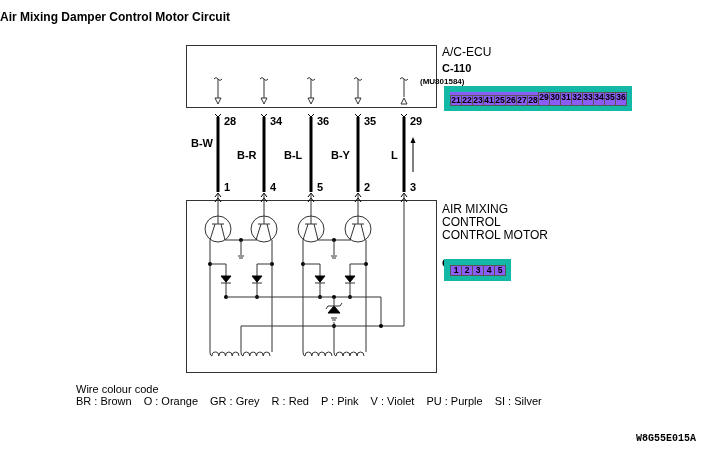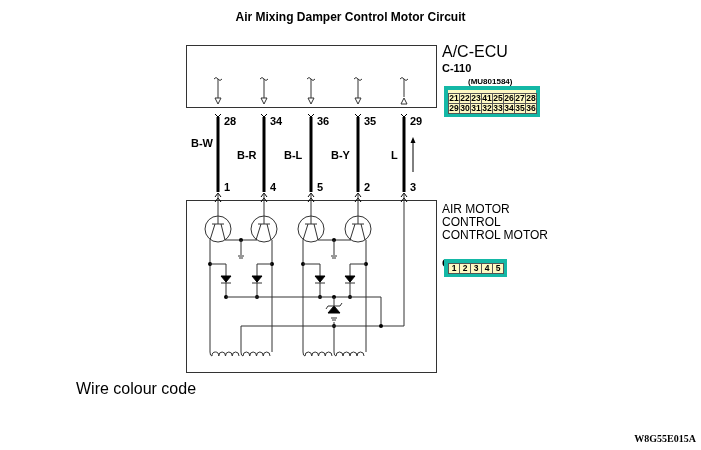--- a/index.html
+++ b/index.html
@@ -1,27 +1,27 @@
 <!DOCTYPE html>
 <html><head>
 <meta charset="utf-8">
 <style>
   html, body { margin:0; padding:0; background:#ffffff; }
   body { width:701px; height:450px; position:relative; overflow:hidden; font-family:"Liberation Sans", sans-serif; color:#000; }
-  .title { position:absolute; left:0; width:701px; top:10px; text-align:center; font-weight:bold; font-size:12px; }
+  .title { position:absolute; left:0; width:701px; top:10px; font-weight:bold; font-size:12px; }
   .lbl { position:absolute; font-size:11px; line-height:12px; white-space:nowrap; }
   .bold { font-weight:bold; }
   .small { font-size:8px; }
-  .conn { position:absolute; border:4px solid #14b8a6; display:flex; flex-direction:column; background:#fef9c3; }
+  .conn { position:absolute; border:6px solid #14b8a6; display:flex; flex-direction:row; background:#8b5cf6; }
   .conn-row { display:flex; }
   .conn-cell { font-size:8.5px; line-height:9px; width:10px; text-align:center; border:1px solid #555; margin:0 -1px -1px 0; font-weight:bold; }
-  .legend { position:absolute; left:76px; top:383px; font-size:16px; line-height:12px; }
+  .legend { position:absolute; left:76px; top:383px; font-size:11px; line-height:12px; }
   .legend-row { white-space:nowrap; }
   .legend-row span { margin-right:12px; }
-  .code { position:absolute; right:5px; top:433px; font-size:10px; font-weight:bold; font-family:Liberation Serif, serif; }
+  .code { position:absolute; right:5px; top:433px; font-size:10px; font-weight:bold; font-family:Liberation Mono, monospace; }
   svg { position:absolute; left:0; top:0; }
 </style>
 </head>
 <body>
 
 <div class="title">Air Mixing Damper Control Motor Circuit</div>
 
 <svg width="701" height="450">
   <g stroke="#333" fill="none" stroke-width="1">
 
@@ -174,23 +174,23 @@
     <div class="lbl bold" style="left: 317px; top: 181px;">5</div>
     <div class="lbl bold" style="left: 284px; top: 149px; text-align: center;">B-L</div>
     <div class="lbl bold" style="left: 364px; top: 115px;">35</div>
     <div class="lbl bold" style="left: 364px; top: 181px;">2</div>
     <div class="lbl bold" style="left: 331px; top: 149px;">B-Y</div>
     <div class="lbl bold" style="left: 410px; top: 115px;">29</div>
     <div class="lbl bold" style="left: 410px; top: 181px;">3</div>
     <div class="lbl bold" style="left: 391px; top: 149px;">L</div>
   </div>
 
-<div class="lbl" style="left:442px;top:46px;font-size:16px;text-align:center;">A/C-ECU</div>
+<div class="lbl" style="left:442px;top:46px;font-size:12px;text-align:center;">A/C-ECU</div>
 <div class="lbl bold" style="left:442px;top:62px;font-size:11px;">C-110</div>
-<div class="lbl small bold" style="left:468px;top:76px;">(MU801584)</div>
+<div class="lbl small bold" style="left:420px;top:76px;">(MU801584)</div>
 <div class="conn" style="left:444px;top:86px;">
   <div class="conn-row" id="ecu-row1" style="margin-top:3px;">
       <div class="conn-cell">21</div>
       <div class="conn-cell">22</div>
       <div class="conn-cell">23</div>
       <div class="conn-cell">41</div>
       <div class="conn-cell">25</div>
       <div class="conn-cell">26</div>
       <div class="conn-cell">27</div>
       <div class="conn-cell">28</div>
@@ -200,31 +200,32 @@
       <div class="conn-cell">30</div>
       <div class="conn-cell">31</div>
       <div class="conn-cell">32</div>
       <div class="conn-cell">33</div>
       <div class="conn-cell">34</div>
       <div class="conn-cell">35</div>
       <div class="conn-cell">36</div>
     </div>
 </div>
 
-<div class="lbl" style="left:442px;top:203px;font-size:12px;">AIR MOTOR</div>
+<div class="lbl" style="left:442px;top:203px;font-size:12px;">AIR MIXING</div>
 <div class="lbl" style="left:442px;top:216px;font-size:12px;">CONTROL</div>
 <div class="lbl" style="left:442px;top:229px;font-size:12px;">CONTROL MOTOR</div>
 <div class="lbl bold" style="left:442px;top:257px;">C-116</div>
 <div class="conn" style="left:444px;top:259px;">
   <div class="conn-row" id="motor-row">
       <div class="conn-cell">1</div>
       <div class="conn-cell">2</div>
       <div class="conn-cell">3</div>
       <div class="conn-cell">4</div>
       <div class="conn-cell">5</div>
     </div>
 </div>
 
 <div class="legend">
   <div class="legend-row">Wire colour code</div>
+  <div class="legend-row" id="legend-row2"><span>BR : Brown</span><span>O : Orange</span><span>GR : Grey</span><span>R : Red</span><span>P : Pink</span><span>V : Violet</span><span>PU : Purple</span><span>SI : Silver</span></div>
 </div>
 
 <div class="code">W8G55E015A</div>
 
 </body></html>

